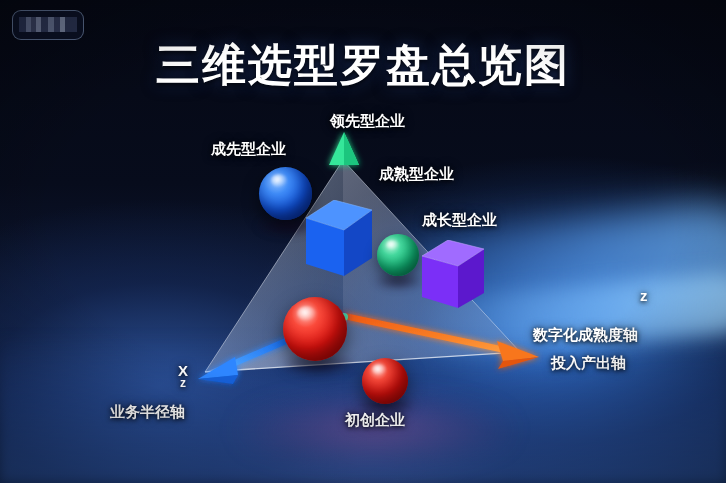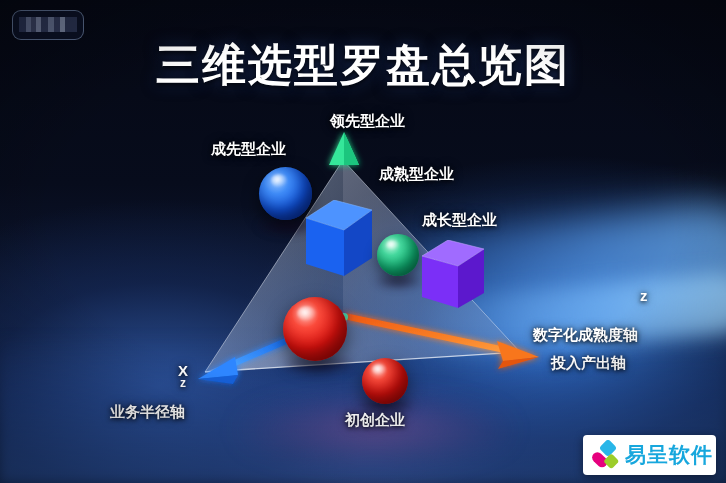--- a/index.html
+++ b/index.html
@@ -324,24 +324,14 @@
     <div class="lbl lbl-letter" style="left:640px; top:287px;">z</div>
 
     <div class="lbl lbl-axis" style="left:533px; top:326px;">数字化成熟度轴</div>
 
     <div class="lbl lbl-axis" style="left:551px; top:354px;">投入产出轴</div>
 
   </div>
 
   <div class="vignette"></div>
 
-  <div class="logo">
-    <div class="logo-mark">
-      <svg width="30" height="30" viewBox="0 0 30 30">
-        <rect x="11.5" y="1.5" width="13" height="13" rx="3.2" transform="rotate(45 18 8)" fill="#29b6e8"></rect>
-        <rect x="1.2" y="14.5" width="17" height="10.5" rx="5.2" transform="rotate(45 9.7 19.75)" fill="#e6007e"></rect>
-        <rect x="15.5" y="15.5" width="11.5" height="11.5" rx="3" transform="rotate(45 21.25 21.25)" fill="#9ccd2a"></rect>
-      </svg>
-    </div>
-    <div class="logo-text">易呈软件</div>
-  </div>
 
 </div>
 
 </body></html>

